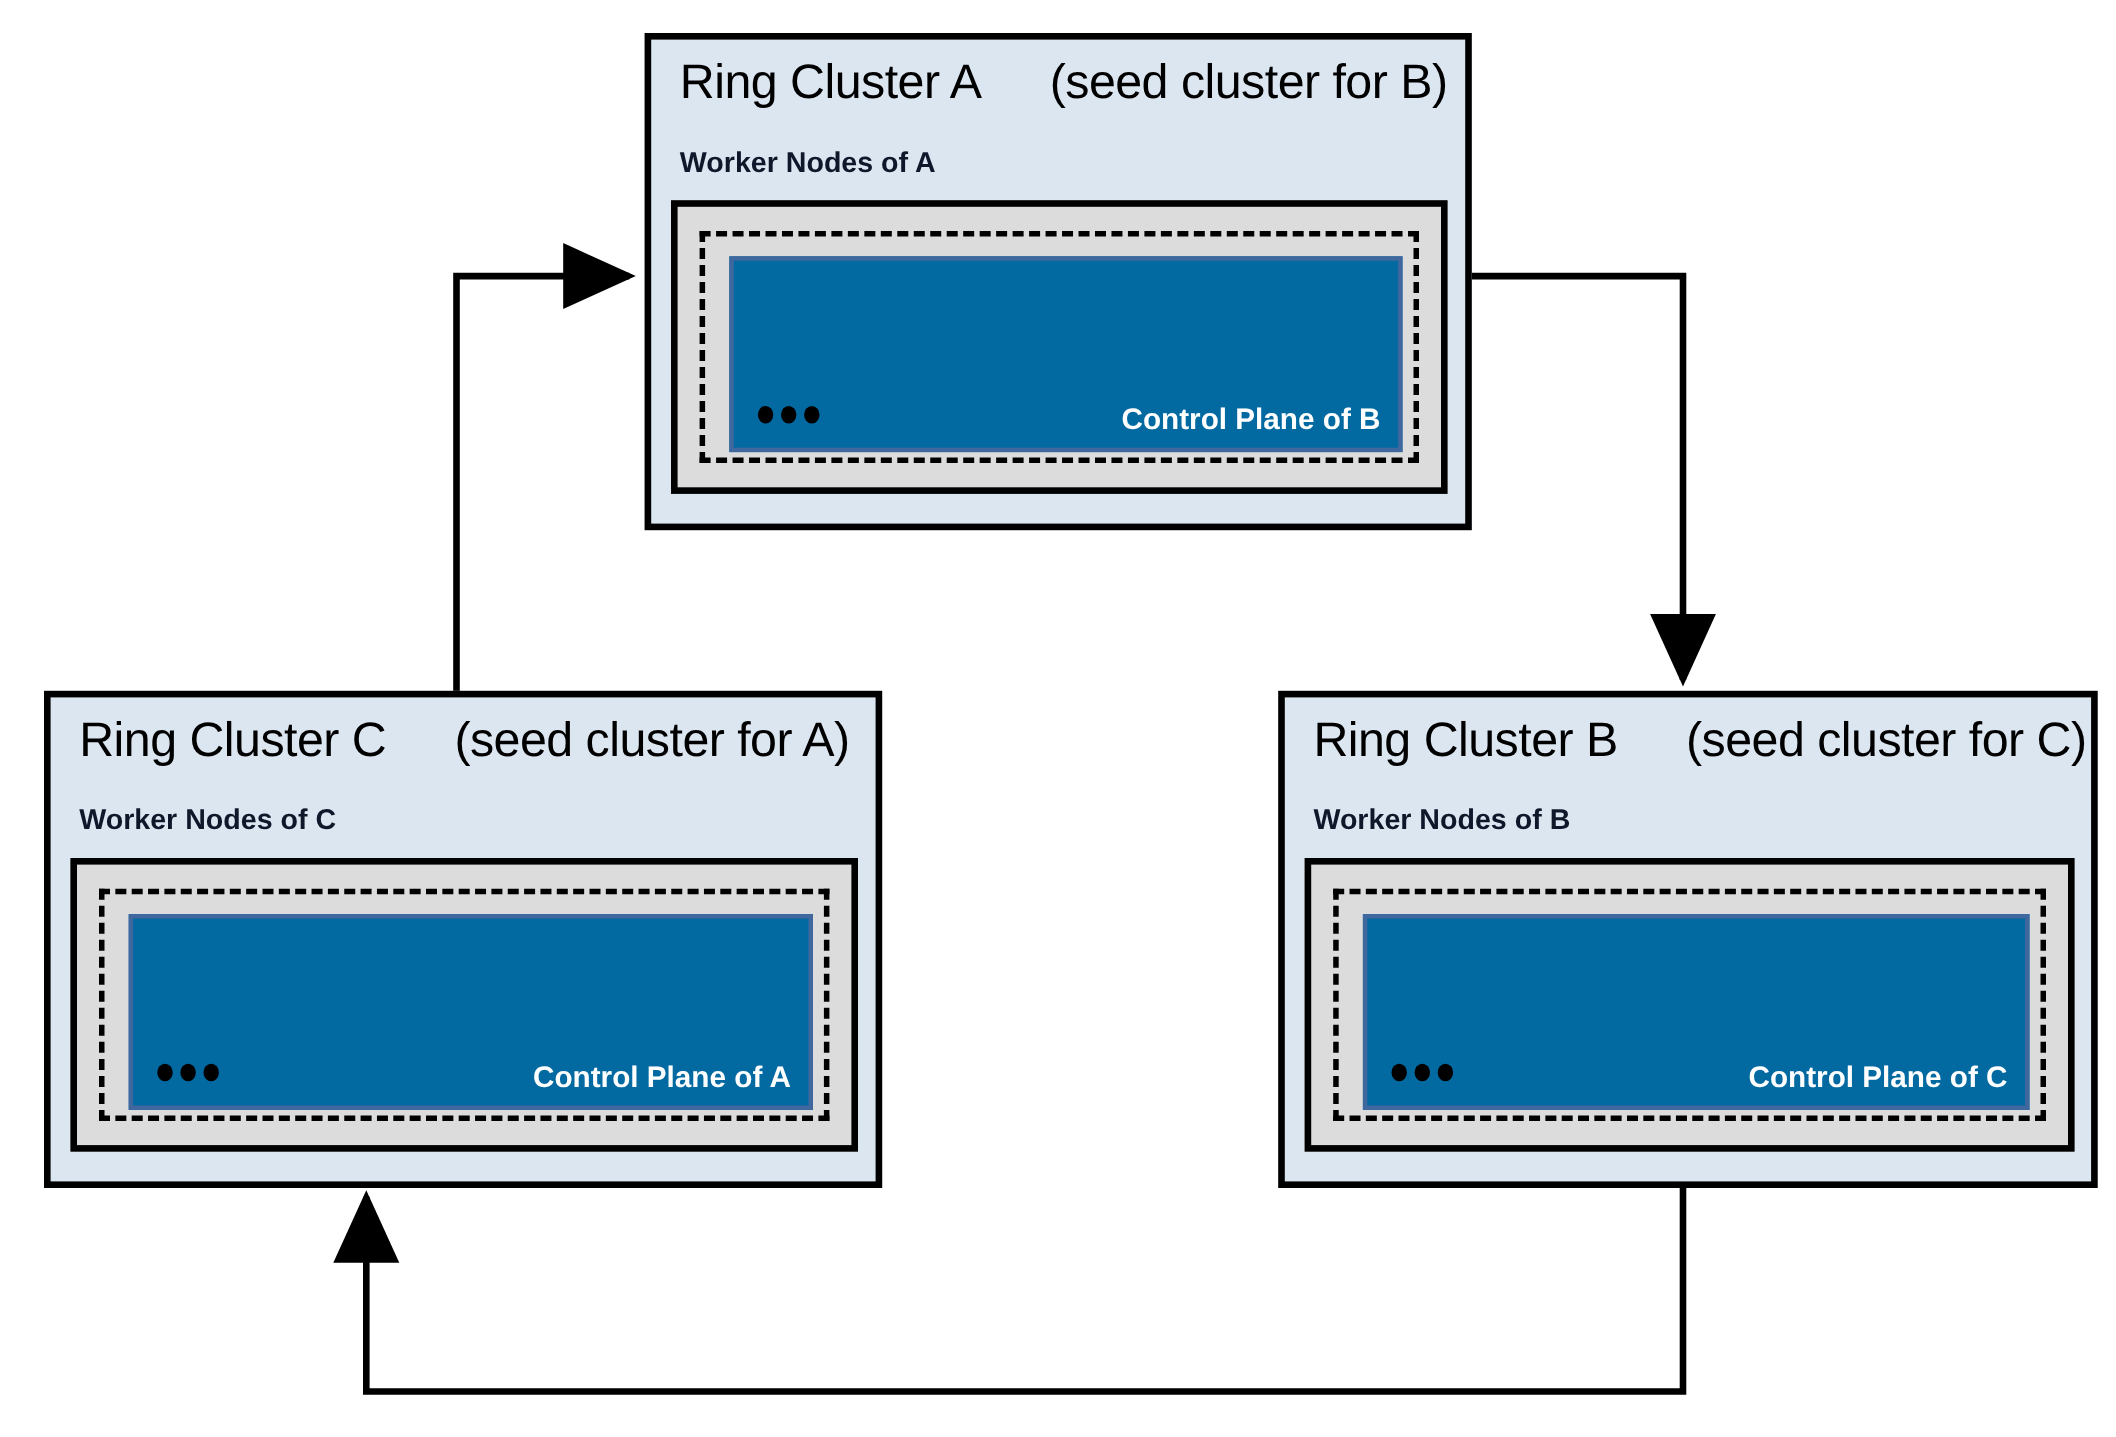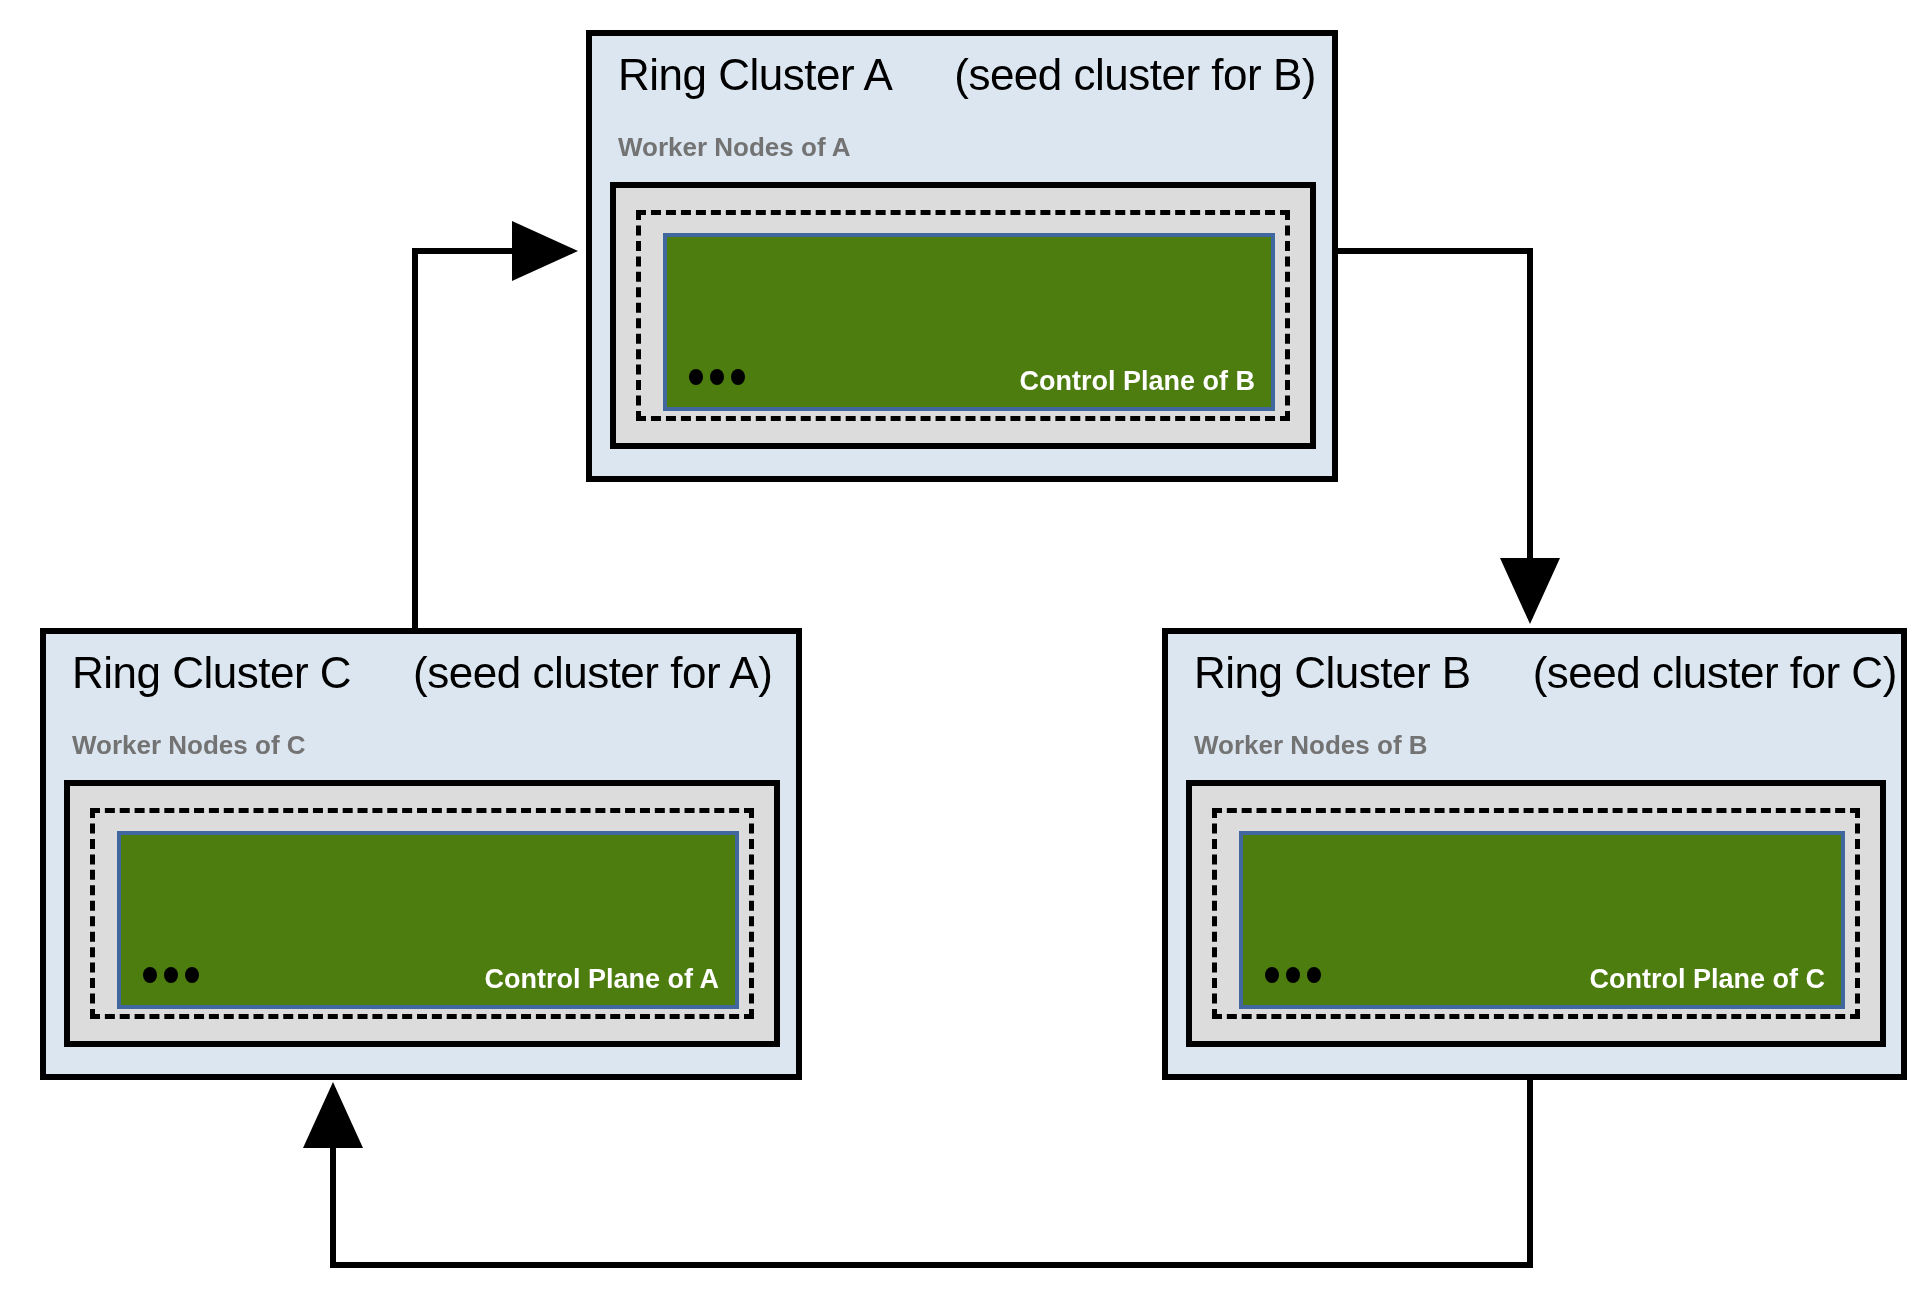--- a/index.html
+++ b/index.html
@@ -26,42 +26,42 @@
   }
   .cluster-title .seed{
     display:inline-block;
     margin-left:62px;
   }
   .worker-label{
     position:absolute;
     left:26px;
     font-size:26px;
     font-weight:bold;
-    color:#737373;
+    color:#0f172a;
     white-space:nowrap;
   }
 
   
   .worker-box{
     position:absolute;
     background:#dcdcdc;
     border:6px solid #000000;
     box-sizing:border-box;
   }
   
   .dashed-frame{
     position:absolute;
     border:5px dashed #000000;
     box-sizing:border-box;
     background:transparent;
   }
   
   .control-plane{
     position:absolute;
-    background:#4d7c0f;
+    background:#0369a1;
     border:4px solid #41689e;
     box-sizing:border-box;
   }
   .cp-label{
     position:absolute;
     right:16px;
     bottom:10px;
     font-size:27px;
     font-weight:bold;
     color:#ffffff;

